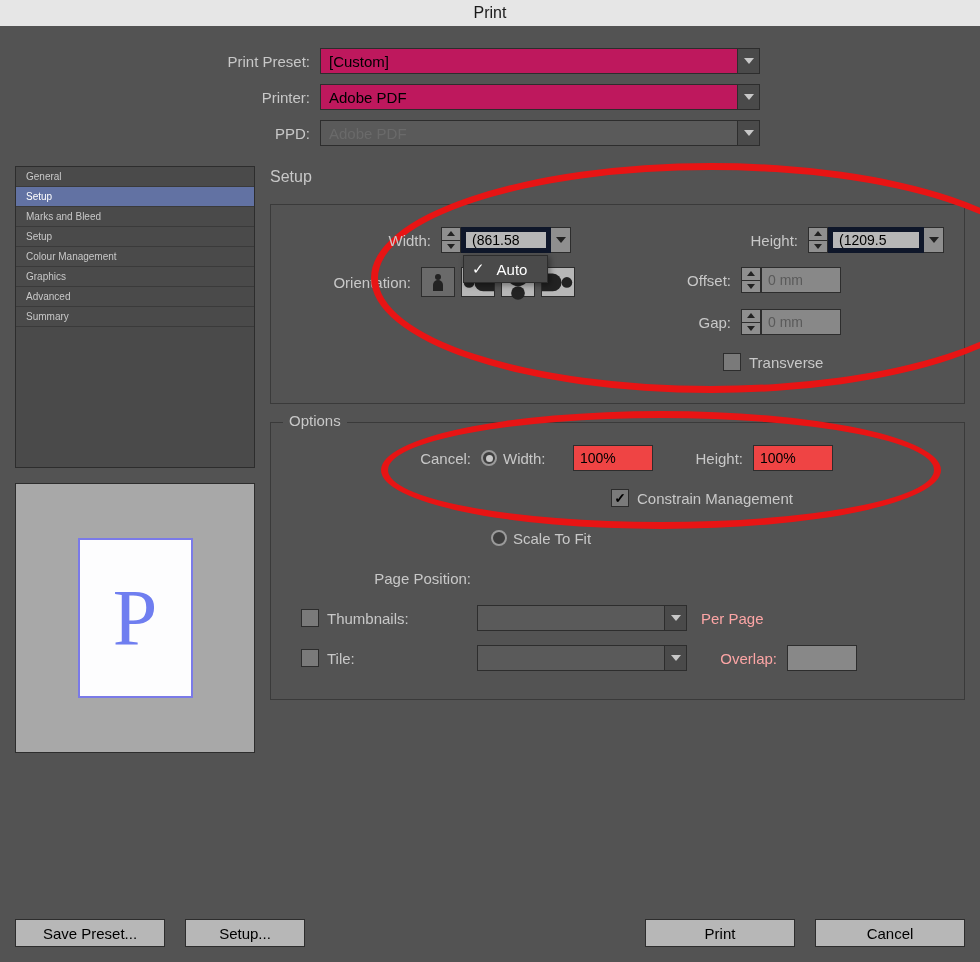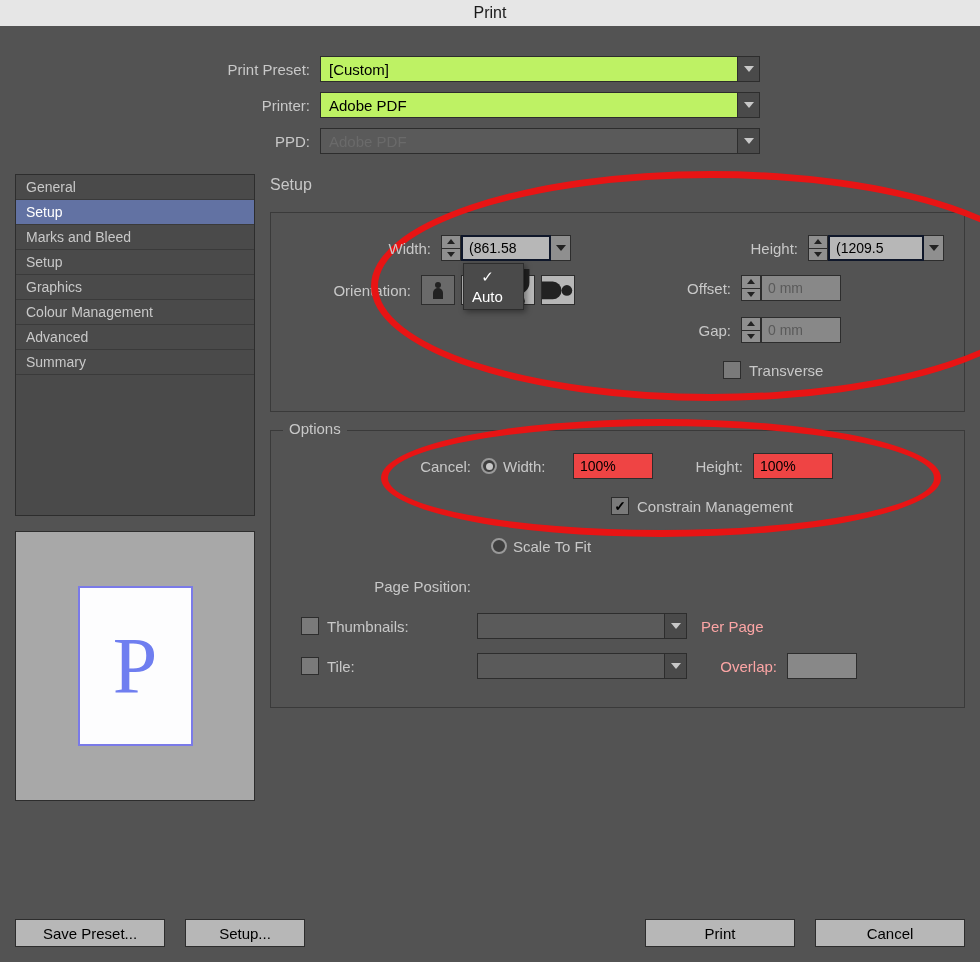--- a/index.html
+++ b/index.html
@@ -1,47 +1,47 @@
 <!DOCTYPE html>
 <html><head>
 <meta charset="utf-8">
 <style>
   * { box-sizing: border-box; margin: 0; padding: 0; font-family: "Segoe UI", Tahoma, sans-serif; }
   body { background:#535353; width:980px; height:962px; overflow:hidden; color:#c8c8c8; font-size:15px; }
   .titlebar { background:#e6e6e6; height:26px; text-align:center; color:#1a1a1a; font-size:16px; line-height:26px; }
   .dialog { padding:0 0 0 0; }
-  .header-fields { padding:30px 40px 10px 40px; }
+  .header-fields { padding:22px 40px 10px 40px; }
   .hdr-row { display:flex; align-items:center; margin-bottom:10px; }
   .hdr-label { width:280px; text-align:right; padding-right:10px; color:#c8c8c8; }
-  .dropdown { display:flex; align-items:center; background:#bef264; border:1px solid #2d2d2d; height:26px; }
+  .dropdown { display:flex; align-items:center; background:#be185d; border:1px solid #2d2d2d; height:26px; }
   .dropdown span { flex:1; padding:0 8px; color:#000; }
   .dropdown .arrow { width:22px; height:100%; background:#4a4a4a; border-left:1px solid #2d2d2d; display:flex; align-items:center; justify-content:center; }
   .dropdown.disabled span { color:#6a6a6a; }
   .dropdown.disabled { background:#5a5a5a; }
   .arrow::before { content:''; border-left:5px solid transparent; border-right:5px solid transparent; border-top:6px solid #c8c8c8; }
   .main-row { display:flex; padding:0 15px; gap:15px; }
   .sidebar { width:240px; border:1px solid #2d2d2d; background:#4a4a4a; }
-  .sidebar-item { padding:4px 10px; border-bottom:1px solid #3a3a3a; cursor:pointer; font-size:14px; }
+  .sidebar-item { padding:4px 10px; border-bottom:1px solid #3a3a3a; cursor:pointer; font-size:10px; }
   .sidebar-item.selected { background:#6272a3; color:#fff; }
   .right-pane { flex:1; }
   .section-title { color:#c8c8c8; margin:2px 0 14px 0; font-size:16px; }
   .fieldset { position:relative; border:1px solid #3a3a3a; padding:20px 20px 16px 20px; margin-top:18px; }
   .fieldset .legend { position:absolute; top:-11px; left:12px; background:#535353; padding:0 6px; }
   .row { display:flex; align-items:center; margin-bottom:10px; min-height:30px; }
   .lbl { text-align:right; padding-right:10px; }
   .spinner { display:flex; flex-direction:column; width:20px; height:26px; border:1px solid #2d2d2d; background:#8f8f8f; }
   .spinner div { flex:1; display:flex; align-items:center; justify-content:center; }
   .spinner div:first-child { border-bottom:1px solid #2d2d2d; }
   .spinner .up::before { content:''; border-left:4px solid transparent; border-right:4px solid transparent; border-bottom:5px solid #222; }
   .spinner .dn::before { content:''; border-left:4px solid transparent; border-right:4px solid transparent; border-top:5px solid #222; }
   .num-dd { display:flex; }
-  .num-dd .val { background:#b7b7b7; border:2px solid #0f172a; height:26px; padding:0 6px; display:flex; align-items:center; color:#000; font-size:14px; }
+  .num-dd .val { background:#b7b7b7; border:5px solid #0f172a; height:26px; padding:0 6px; display:flex; align-items:center; color:#000; font-size:14px; }
   .num-dd .dd-arrow { width:20px; height:26px; background:#8f8f8f; border:1px solid #2d2d2d; border-left:none; display:flex; align-items:center; justify-content:center; }
   .dd-arrow::before { content:''; border-left:5px solid transparent; border-right:5px solid transparent; border-top:6px solid #222; }
-  .auto-popup { position:absolute; background:#4a4a4a; border:1px solid #2d2d2d; padding:4px 20px 4px 8px; display:flex; align-items:center; gap:2px; color:#fff; box-shadow:2px 2px 6px rgba(0,0,0,.4);flex-direction:column; }
+  .auto-popup { position:absolute; background:#4a4a4a; border:1px solid #2d2d2d; padding:4px 20px 4px 8px; display:flex; align-items:center; gap:12px; color:#fff; box-shadow:2px 2px 6px rgba(0,0,0,.4); }
   .auto-popup .check::before { content:'✓'; color:#fff; }
   .orient-btn { width:34px; height:30px; background:#b7b7b7; border:1px solid #2d2d2d; display:flex; align-items:center; justify-content:center; margin-right:6px; }
   .orient-btn.selected { background:#6a6a6a; }
   .textfield { background:#ef4444; border:1px solid #2d2d2d; height:26px; padding:0 6px; display:flex; align-items:center; color:#000; font-size:14px; }
   .textfield.disabled { background:#888; color:#5a5a5a; }
   .checkbox { width:18px; height:18px; border:1px solid #2d2d2d; background:#7a7a7a; display:inline-flex; align-items:center; justify-content:center; margin-right:8px; }
   .checkbox.checked::before { content:'✓'; color:#000; font-size:14px; font-weight:bold; }
   .radio { width:16px; height:16px; border:2px solid #9a9a9a; border-radius:50%; display:inline-flex; align-items:center; justify-content:center; margin-right:6px; background:#3e3e3e; }
   .radio.checked::before { content:''; width:7px; height:7px; background:#c8c8c8; border-radius:50%; }
   .preview-box { width:240px; height:270px; background:#a8a8a8; border:1px solid #2d2d2d; margin-top:15px; display:flex; align-items:center; justify-content:center; }
@@ -87,22 +87,22 @@
   </div>
 
   <div class="main-row">
 
     <div>
       <div class="sidebar">
         <div class="sidebar-item"><span>General</span></div>
         <div class="sidebar-item selected"><span>Setup</span></div>
         <div class="sidebar-item"><span>Marks and Bleed</span></div>
         <div class="sidebar-item"><span>Setup</span></div>
+        <div class="sidebar-item"><span>Colour Management</span></div>
         <div class="sidebar-item"><span>Graphics</span></div>
-        <div class="sidebar-item"><span>Colour Management</span></div>
         <div class="sidebar-item"><span>Advanced</span></div>
         <div class="sidebar-item"><span>Summary</span></div>
         <div style="height:140px"></div>
       </div>
       <div class="preview-box">
         <div class="preview-page">
           <span>P</span>
         </div>
       </div>
     </div>

